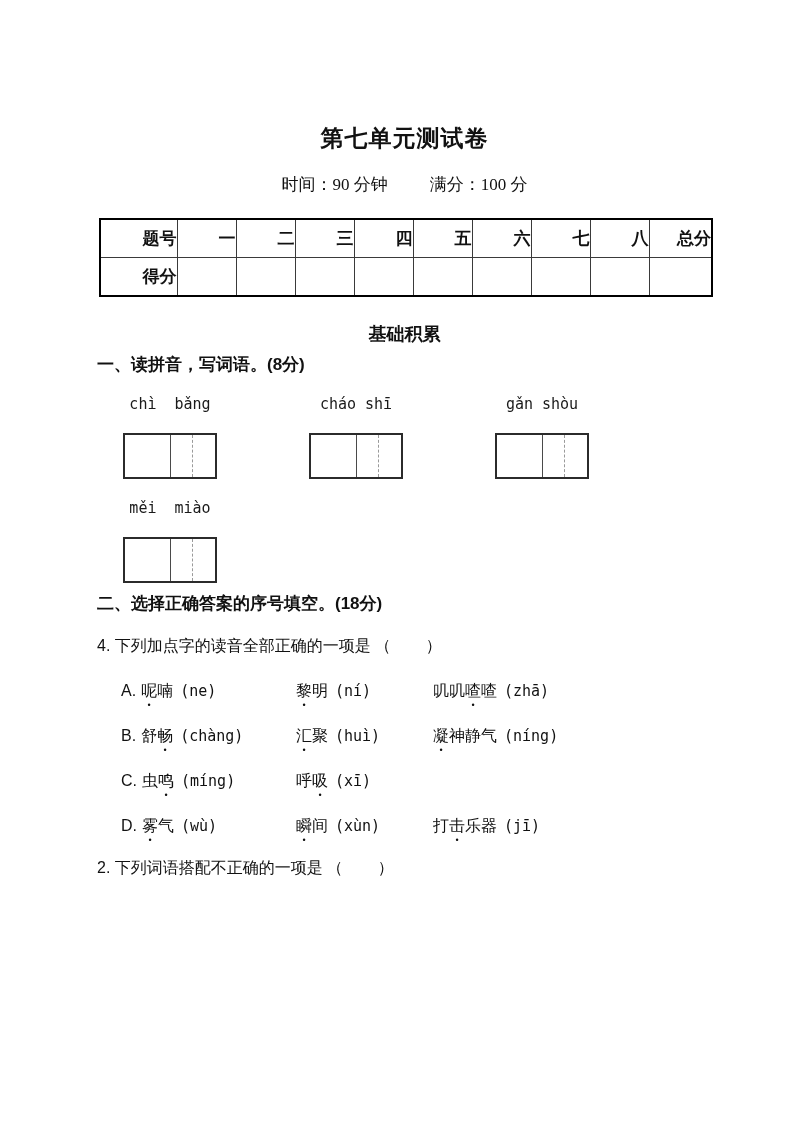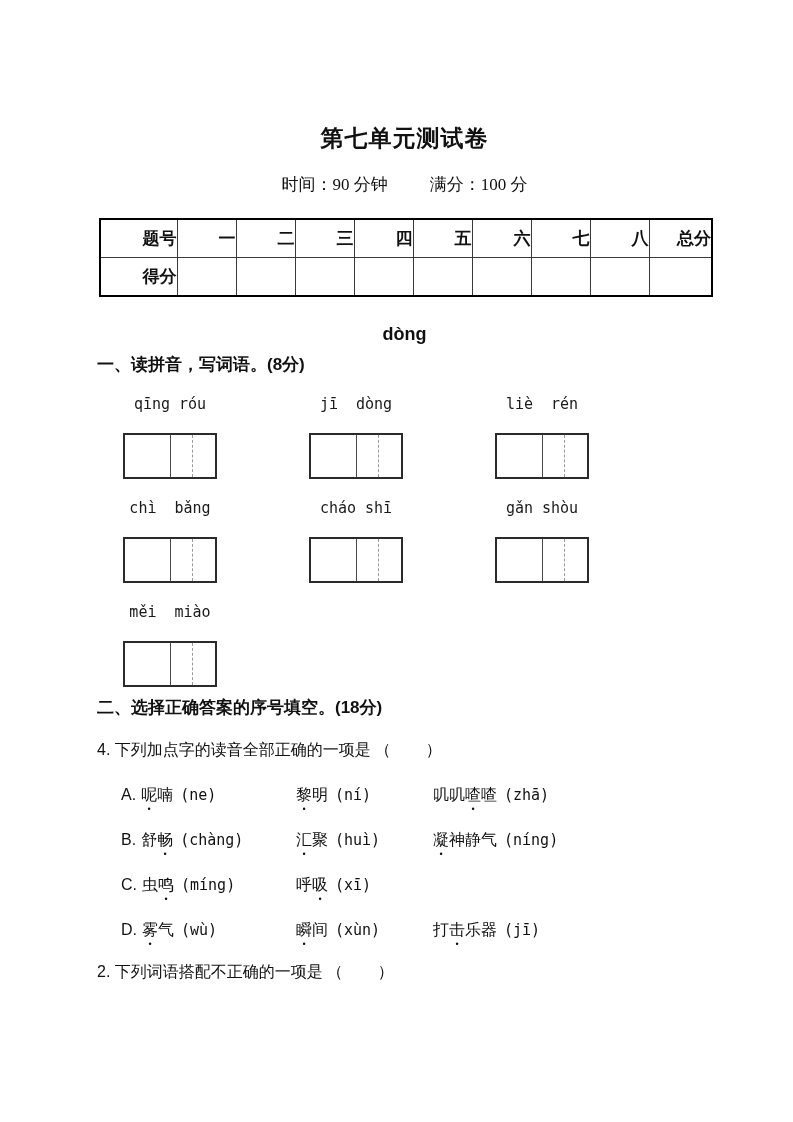--- a/index.html
+++ b/index.html
@@ -148,47 +148,24 @@
       <td></td>
       <td></td>
       <td></td>
       <td></td>
       <td></td>
       <td></td>
     </tr>
   </tbody>
     </table>
 
-  <div class="section-banner">dòng</div>
+  <div class="section-banner">基础积累</div>
 
   <div class="part-heading">一、读拼音，写词语。(8分)</div>
 
-  <div class="prow">
-    <div class="pcol">
-      <div class="plabel">qīng róu</div>
-      <div class="wbox">
-          <span class="mid"></span>
-          <span class="dash"></span>
-        </div>
-    </div>
-    <div class="pcol">
-      <div class="plabel">jī  dòng</div>
-      <div class="wbox">
-          <span class="mid"></span>
-          <span class="dash"></span>
-        </div>
-    </div>
-    <div class="pcol">
-      <div class="plabel">liè  rén</div>
-      <div class="wbox">
-          <span class="mid"></span>
-          <span class="dash"></span>
-        </div>
-    </div>
-  </div>
 
   <div class="prow">
     <div class="pcol">
       <div class="plabel">chì  bǎng</div>
       <div class="wbox">
           <span class="mid"></span>
           <span class="dash"></span>
         </div>
     </div>
     <div class="pcol">

